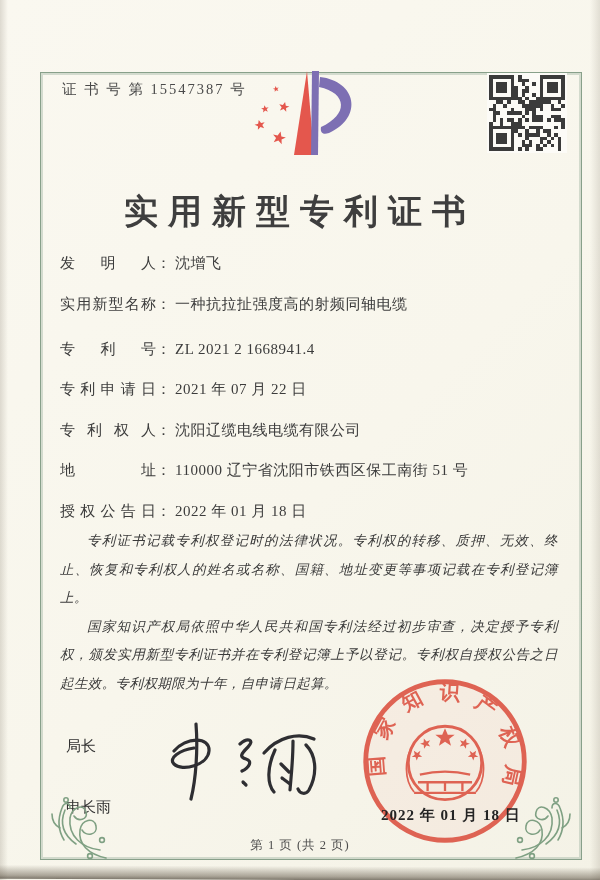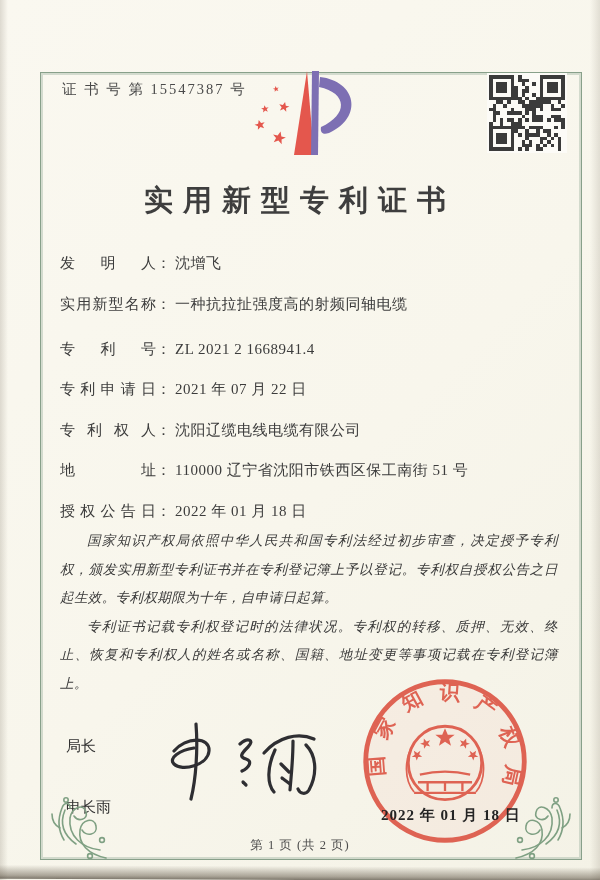--- a/index.html
+++ b/index.html
@@ -20,22 +20,22 @@
   .frame{
     position:absolute;left:40px;top:72px;right:18px;bottom:20px;
     border:1px solid #88a08a;box-shadow:0 0 0 2px rgba(165,185,166,.45) inset;
   }
   .cert-no{position:absolute;left:62px;top:80px;font-size:14.5px;letter-spacing:2px;color:#4a4a4a;}
   .logo{position:absolute;left:232px;top:64px;width:150px;height:102px;}
   .qr{position:absolute;left:487px;top:73px;width:76px;height:76px;
     display:grid;grid-template-columns:repeat(21,1fr);grid-template-rows:repeat(21,1fr);
     background:#fcfbf7;padding:2px;}
   .qr div{background:#3b3b3b;}
-  .title{position:absolute;left:0;top:181px;width:100%;text-align:center;
-    font-size:29px;font-weight:600;letter-spacing:10px;color:#3e3e3e;margin:0;}
+  .title{position:absolute;left:0;top:189px;width:100%;text-align:center;
+    font-size:34px;font-weight:600;letter-spacing:10px;color:#3e3e3e;margin:0;}
   .fields{position:absolute;left:60px;top:255px;right:40px;font-size:15px;color:#3c3c3c;}
   .frow{margin-bottom:24.5px;line-height:16px;white-space:nowrap;position:relative;}
   .frow.first{margin-bottom:29px;}
   .lbl{display:inline-block;width:96px;text-align:justify;text-align-last:justify;vertical-align:bottom;}
   .colon{display:inline-block;margin-right:4px;}
   .val{letter-spacing:.5px;}
   .pair-right{position:absolute;left:243px;top:0;}
   .paras{position:absolute;left:60px;top:527px;width:498px;
     font-style:italic;font-size:13.5px;line-height:28.5px;color:#3a3a3a;letter-spacing:.4px;}
   .paras p{margin:0;text-indent:2em;text-align:justify;}
@@ -330,22 +330,22 @@
     </div>
     <div class="frow">
       <span class="lbl">地址</span><span class="colon">：</span><span class="val">110000  辽宁省沈阳市铁西区保工南街 51 号</span>
     </div>
     <div class="frow">
       <span class="lbl">授权公告日</span><span class="colon">：</span><span class="val">2022 年 01 月 18 日</span>
     </div>
   </div>
 
   <div class="paras">
+    <p>专利证书记载专利权登记时的法律状况。专利权的转移、质押、无效、终止、恢复和专利权人的姓名或名称、国籍、地址变更等事项记载在专利登记簿上。</p>
     <p>国家知识产权局依照中华人民共和国专利法经过初步审查，决定授予专利权，颁发实用新型专利证书并在专利登记簿上予以登记。专利权自授权公告之日起生效。专利权期限为十年，自申请日起算。</p>
-    <p>专利证书记载专利权登记时的法律状况。专利权的转移、质押、无效、终止、恢复和专利权人的姓名或名称、国籍、地址变更等事项记载在专利登记簿上。</p>
   </div>
 
   <div class="issuer-role">局长</div>
   <div class="issuer-name">申长雨</div>
 
   <svg class="signature" viewBox="0 0 175 100">
     <g fill="none" stroke="#2e2e32" stroke-width="3.2" stroke-linecap="round" stroke-linejoin="round">
       <path d="M26,40 C38,26 62,25 61,40 C60,54 34,61 26,53 C20,47 32,39 46,37"></path>
       <path d="M48,13 C50,38 48,68 43,88"></path>
       <path d="M92,33 C100,26 107,29 100,36 C93,43 91,46 98,48 C105,50 101,57 94,60"></path>

